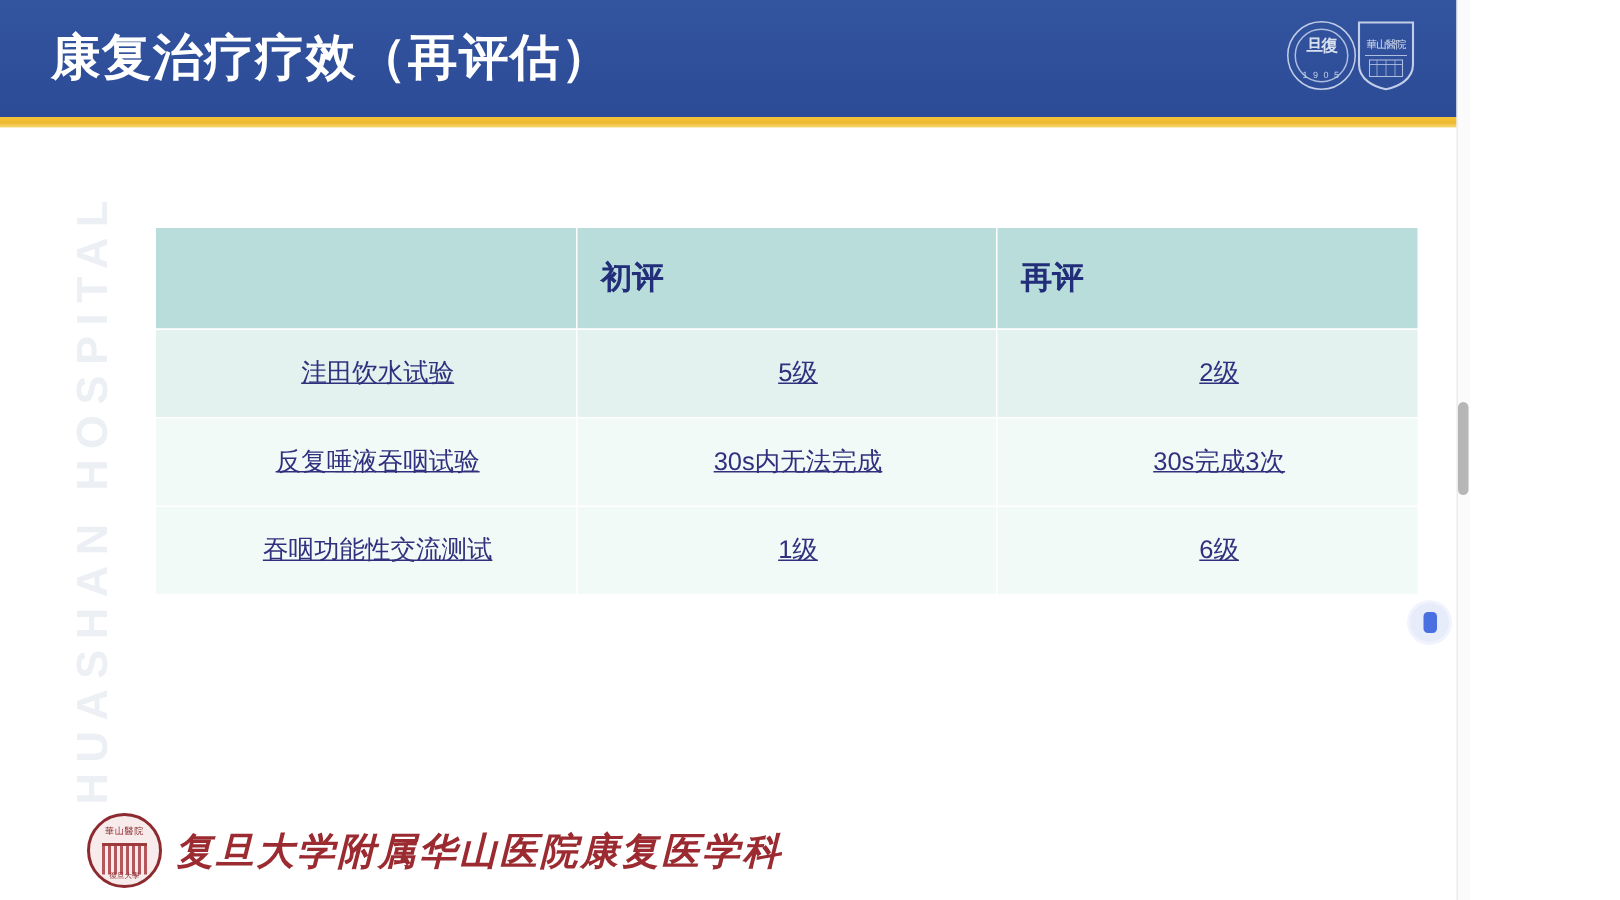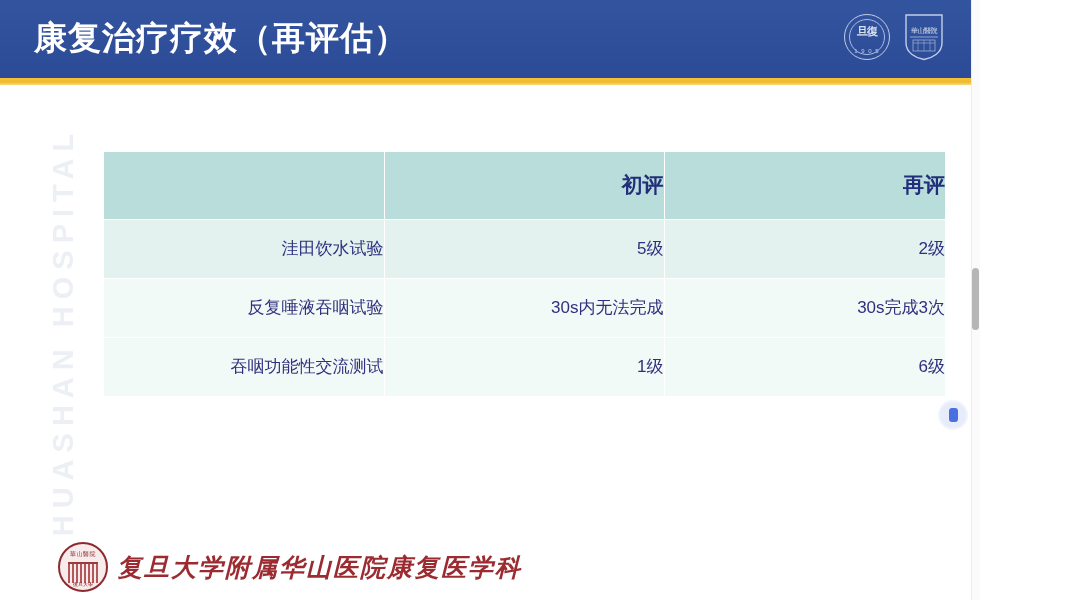--- a/index.html
+++ b/index.html
@@ -53,21 +53,20 @@
     line-height: 44px;
   }
 
   
   .logo-group {
     position: absolute;
     right: 36px;
     top: 13px;
     display: flex;
     align-items: center;
-    gap: 14px;
   }
   .logo-circle {
     width: 46px; height: 46px;
     border-radius: 50%;
     border: 1.4px solid #cfd9ef;
     position: relative;
     box-sizing: border-box;
     opacity: .92;
   }
   .logo-circle::before {
@@ -141,41 +140,42 @@
     table-layout: fixed;
   }
   .eval-table col.c1 { width: 280px; }
   .eval-table col.c2 { width: 280px; }
   .eval-table col.c3 { width: 281px; }
 
   .eval-table thead th {
     background: #b9ddda;
     height: 67px;
     vertical-align: middle;
-    text-align: right;
+    text-align: left;
     padding: 0 0 0 16px;
     font-size: 21px;
     font-weight: bold;
     color: #222e7a;
     border-right: 1.5px solid #ffffff;
     box-sizing: border-box;
   }
   .eval-table thead th:last-child { border-right: none; margin-top: 29px; }
 
   .eval-table tbody td {
     height: 59px;
     vertical-align: middle;
-    text-align: right;
+    text-align: center;
     padding: 0 0 0 16px;
     font-size: 17px;
     color: #30307e;
     border-right: 1.5px solid #ffffff;
     border-top: 1.5px solid #ffffff;
     box-sizing: border-box;
     white-space: nowrap;
+    text-decoration: underline;
   }
   .eval-table tbody td:last-child { border-right: none; }
 
   .eval-table tbody tr.odd td  { background: #e3f1ef; }
   .eval-table tbody tr.even td { background: #f1faf6; margin-left: 28px; }
 
   
   .footer {
     position: absolute;
     left: 58px;

